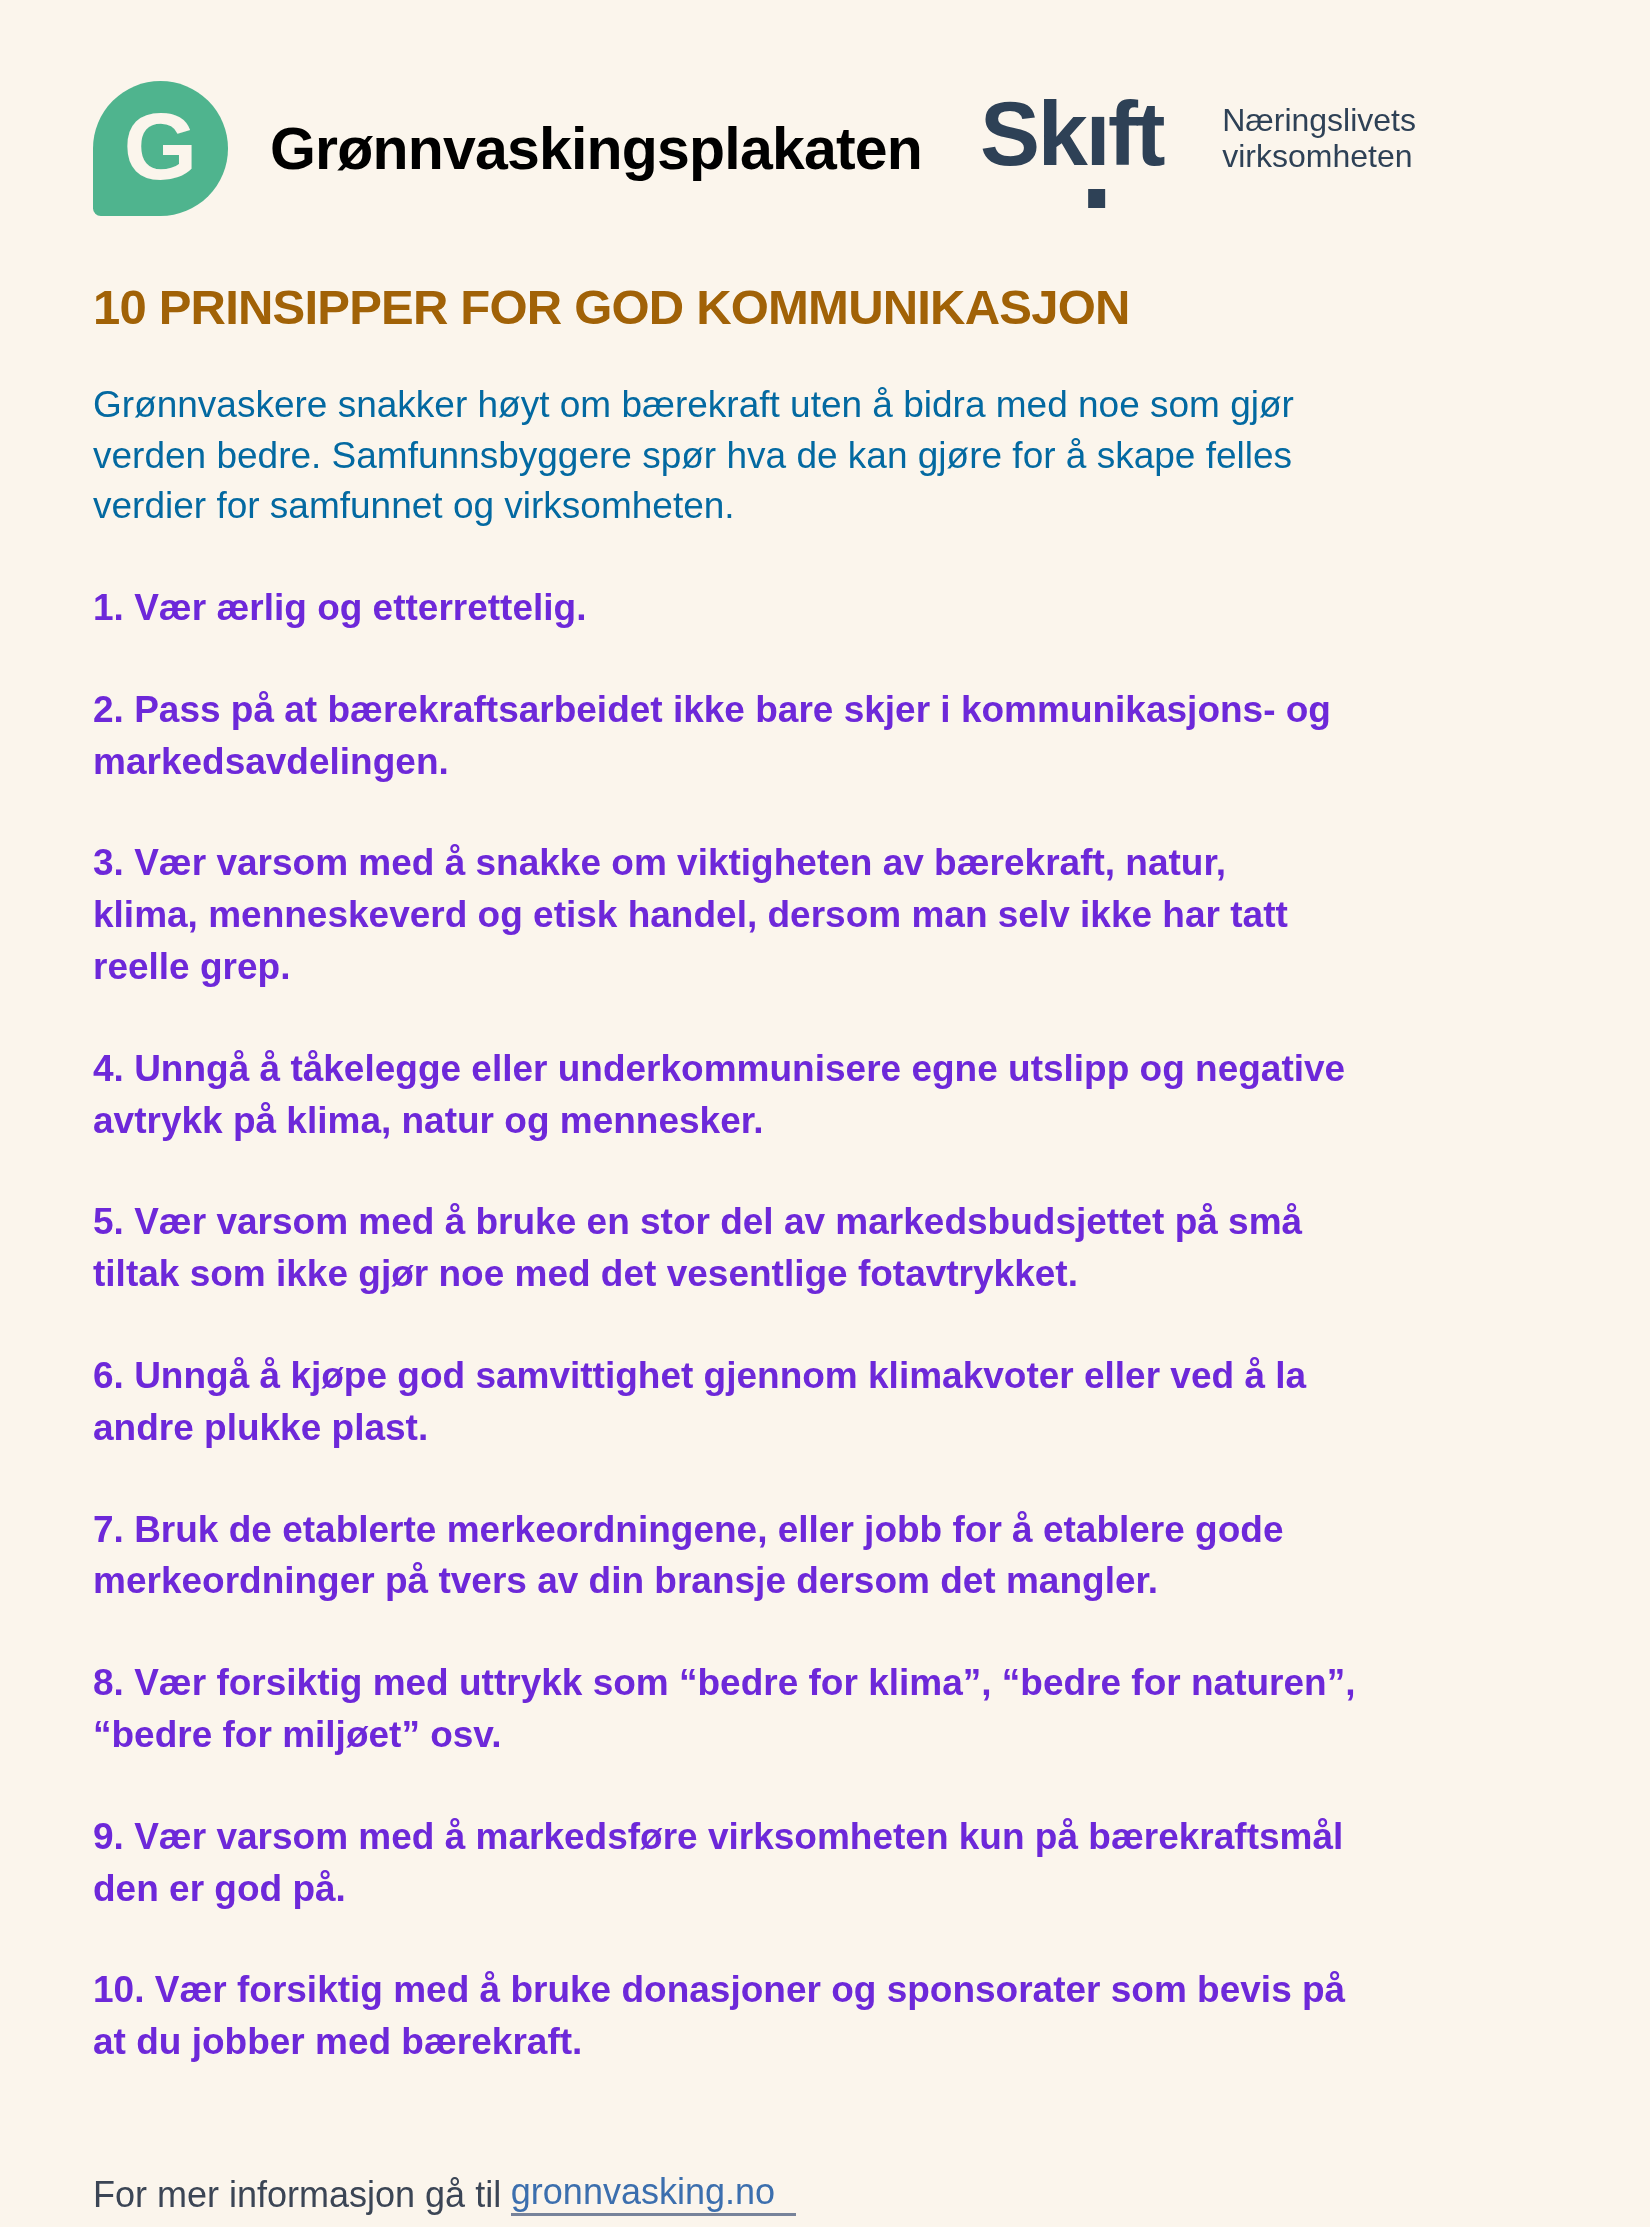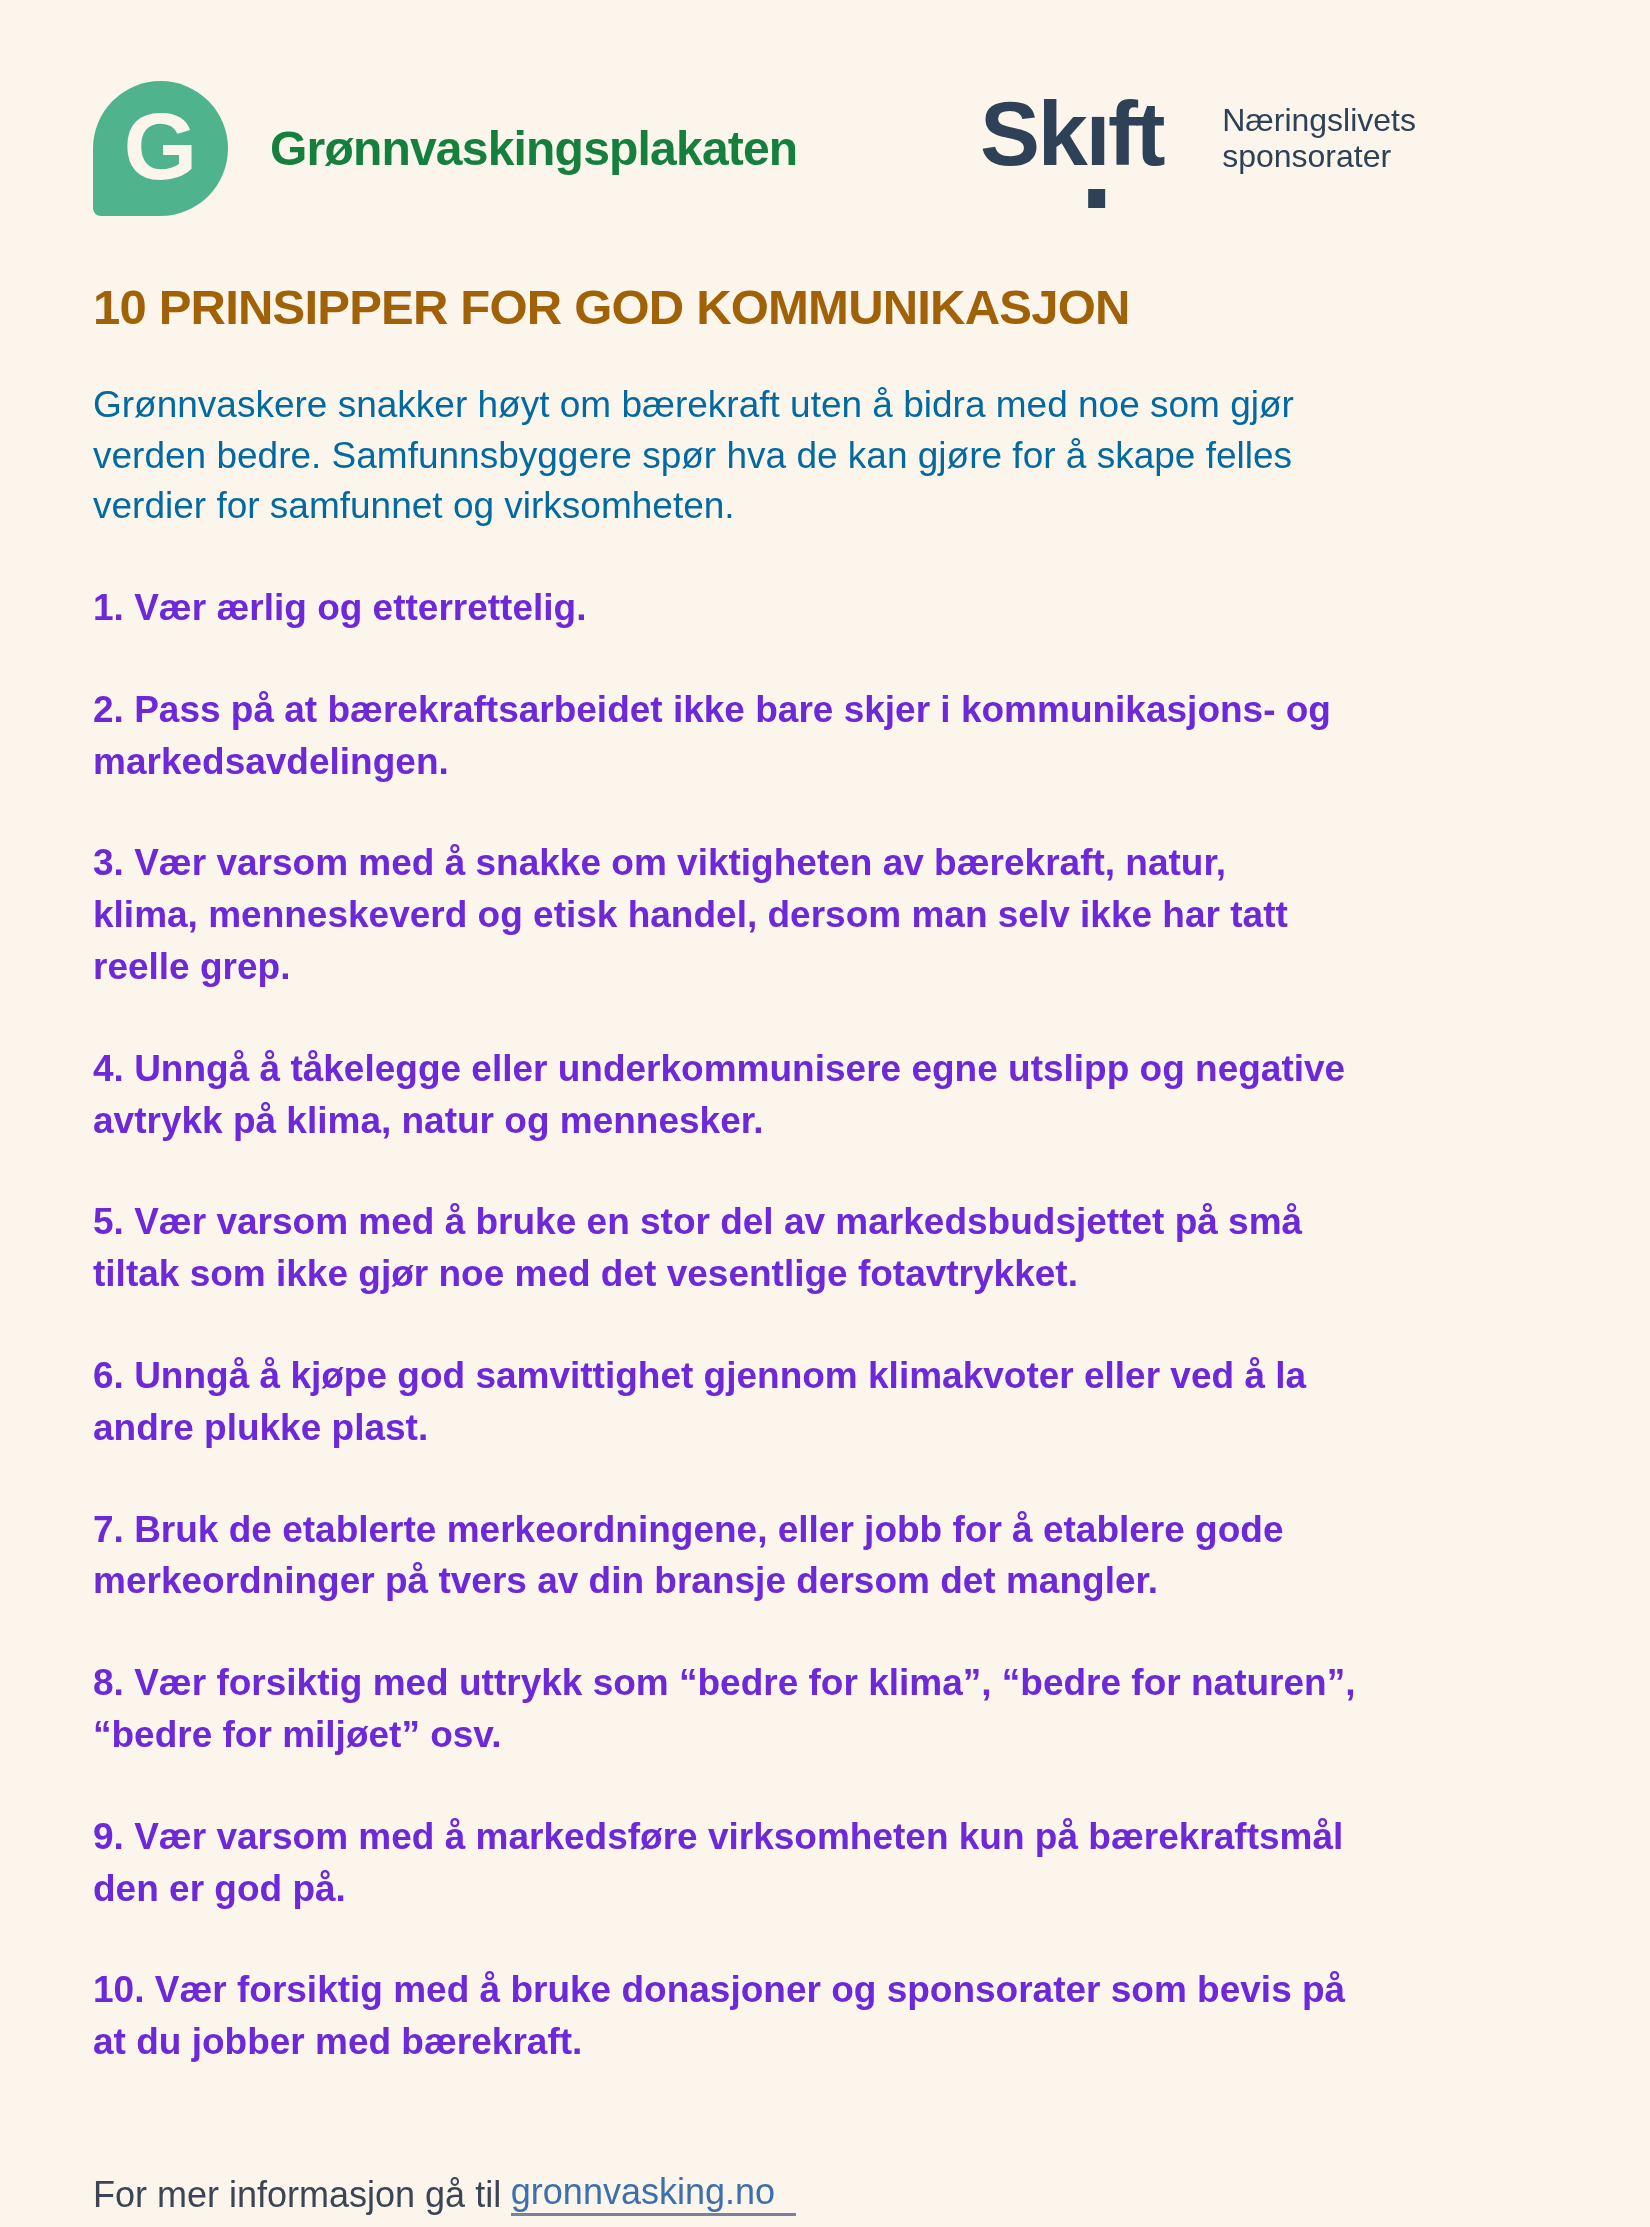--- a/index.html
+++ b/index.html
@@ -40,22 +40,22 @@
     flex: 0 0 auto;
   }
   .brand-icon .g-glyph {
     color: #fbf5ec;
     font-size: 95px;
     font-weight: bold;
     line-height: 1;
     transform: translateY(-1.6px);
   }
   .brand-name {
-    color: #15803d;
-    font-size: 48px;
+    color: #000000;
+    font-size: 59px;
     font-weight: bold;
     letter-spacing: -0.8px;
     white-space: nowrap;
   }
   .skift {
     display: flex;
     align-items: center;
     gap: 59px;
     margin-top: 3.2px;
   }
@@ -144,21 +144,21 @@
       <div class="brand-icon">
         <span class="g-glyph">G</span>
       </div>
       <div class="brand-name">Grønnvaskingsplakaten</div>
     </div>
 
     <div class="skift">
       <div class="skift-wordmark"><span>Sk</span><span class="skift-i"><span>ı</span><span class="skift-dot"></span></span><span>ft</span></div>
       <div class="skift-tagline">
         <div>Næringslivets</div>
-        <div>sponsorater</div>
+        <div>virksomheten</div>
       </div>
     </div>
   </div>
 
   <h1 class="doc-title">10 PRINSIPPER FOR GOD KOMMUNIKASJON</h1>
 
   <p class="intro">Grønnvaskere snakker høyt om bærekraft uten å bidra med noe som gjør
 verden bedre. Samfunnsbyggere spør hva de kan gjøre for å skape felles
 verdier for samfunnet og virksomheten.</p>
 

